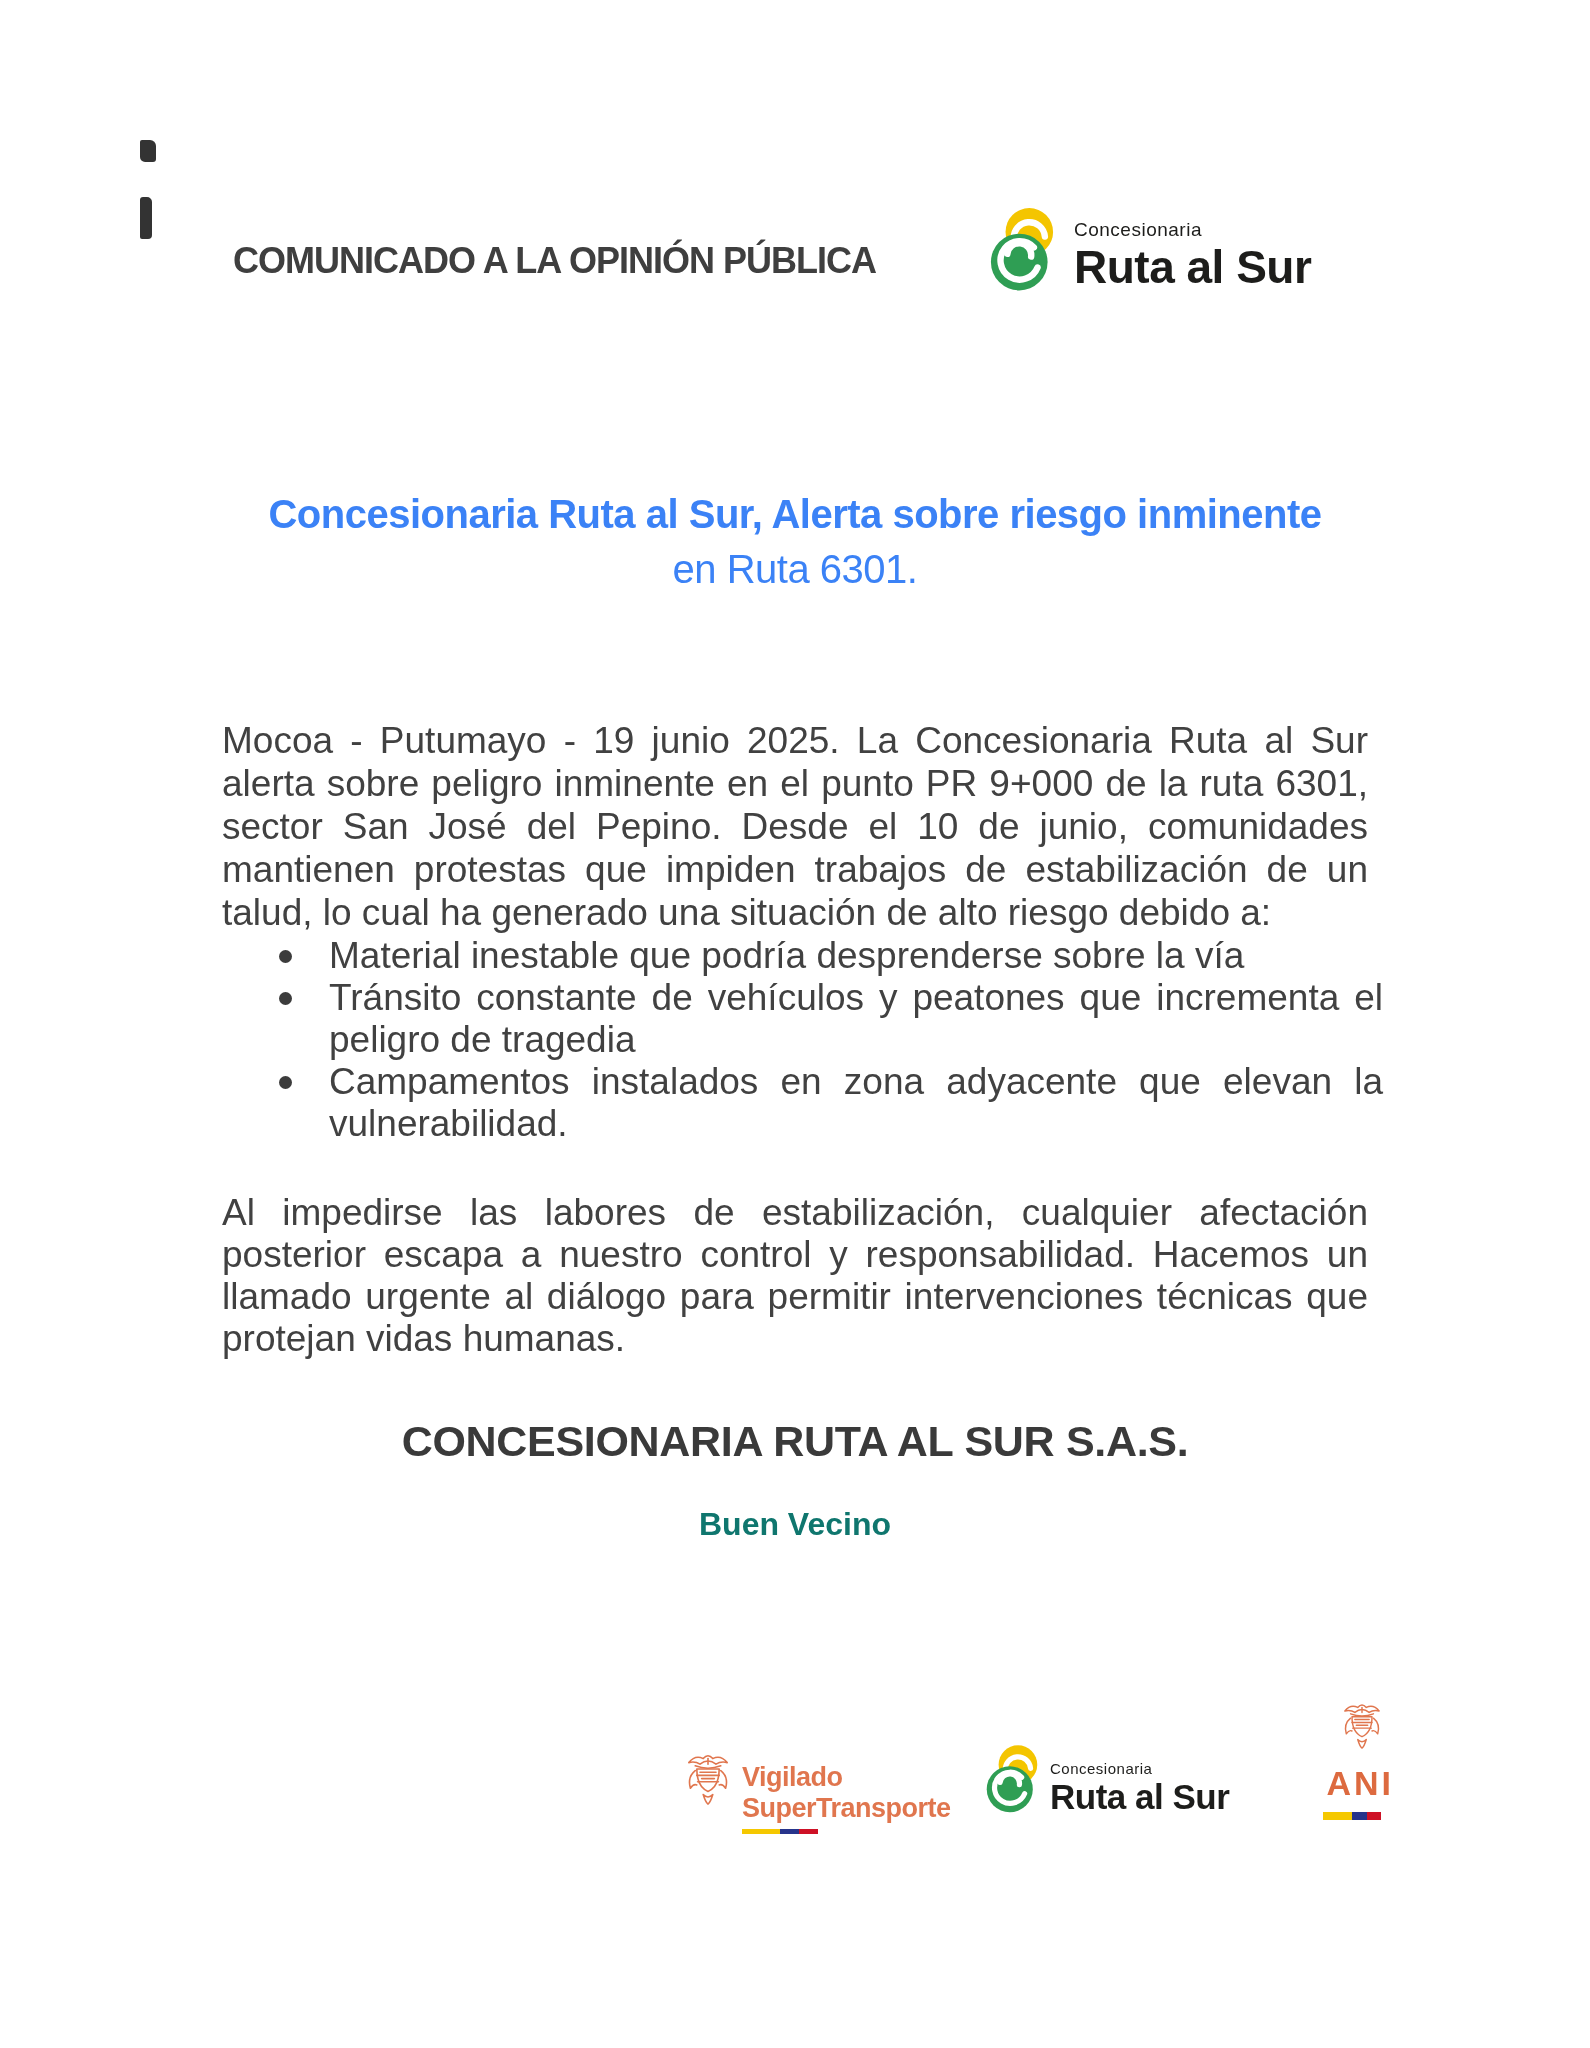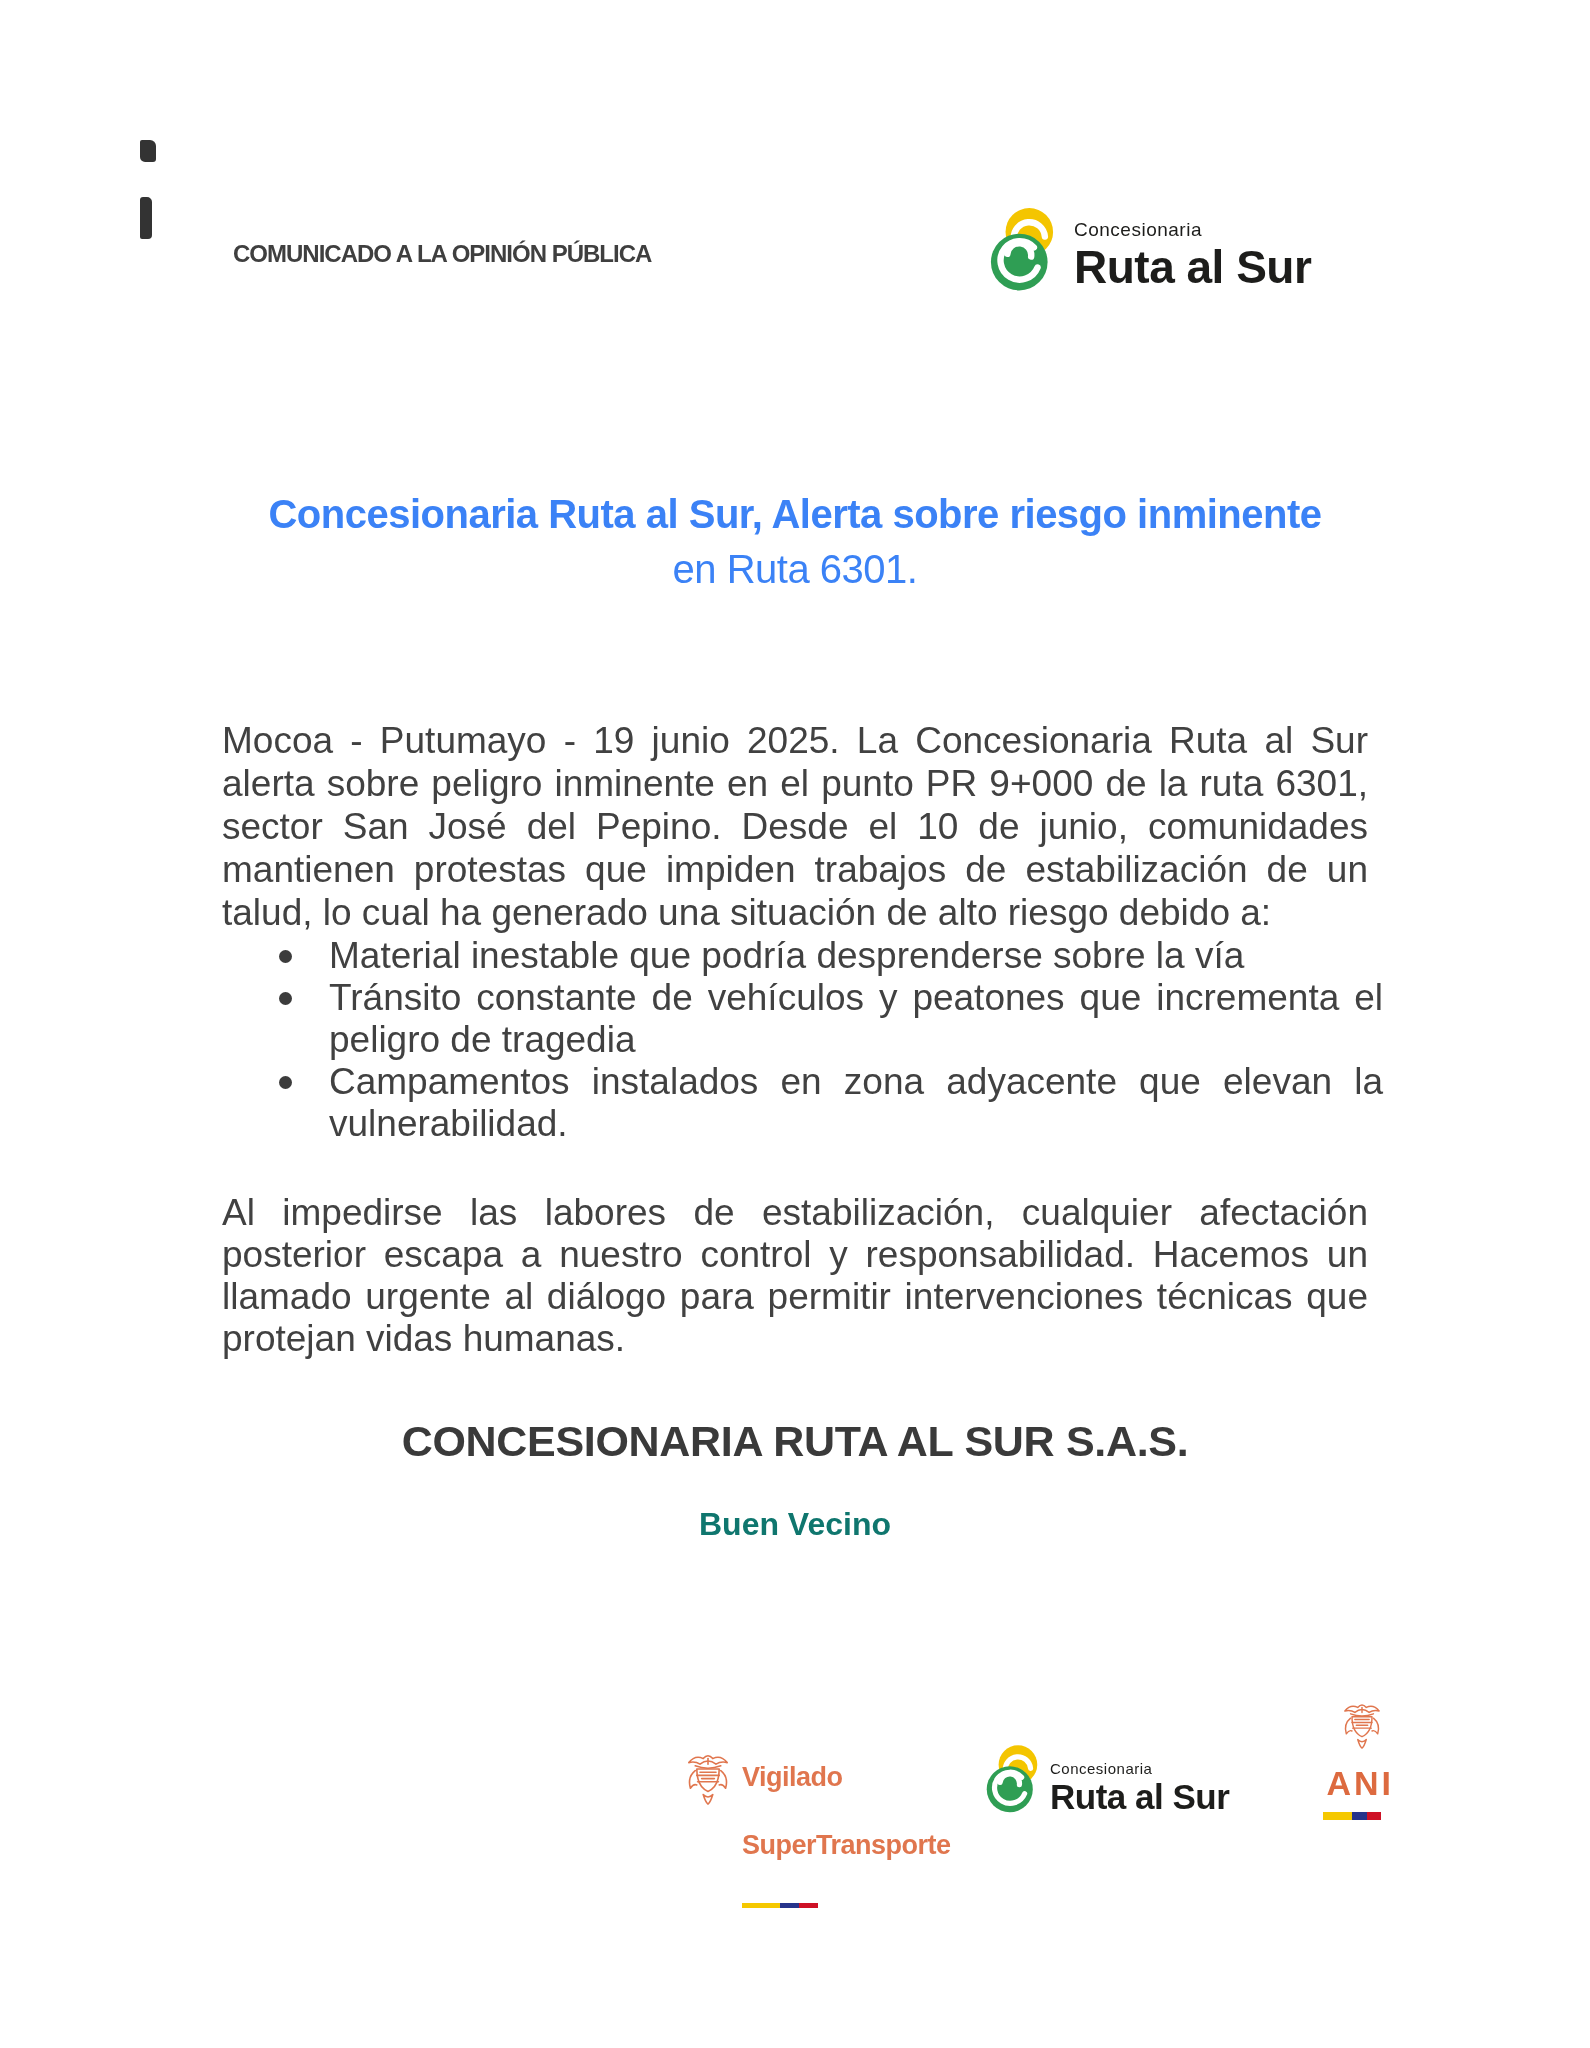--- a/index.html
+++ b/index.html
@@ -11,21 +11,21 @@
   .b { font-weight:normal; }
 
   
   .artifact { position:absolute; background:#333; }
   .artifact.a1 { left:140px; top:140px; width:16px; height:22px; border-radius:2px 6px 3px 5px; }
   .artifact.a2 { left:140px; top:197px; width:12px; height:42px; border-radius:3px 5px 4px 2px; }
 
   
   .header-title {
     position:absolute; left:233px; top:240px;
-    font-size:24px; font-weight:bold; letter-spacing:-1px; color:#3f3f3f; white-space:nowrap;
+    font-size:36px; font-weight:bold; letter-spacing:-1px; color:#3f3f3f; white-space:nowrap;
   }
   .brand { position:absolute; display:flex; align-items:flex-start;justify-content:center; }
   .brand-hd { left:990px; top:204px; }
   .brand-hd .slogo { width:64px; height:96px; }
   .brand-txt { display:flex; flex-direction:column; margin-left:20px; }
   .brand-hd .brand-txt { margin-top:14px; }
   .brand-small { font-size:19px; font-weight:500; color:#1d1d1b; letter-spacing:.5px; line-height:24px; }
   .brand-name { font-size:46px; font-weight:bold; color:#1d1d1b; letter-spacing:-.5px; line-height:50px; }
 
   
@@ -59,21 +59,21 @@
     font-size:43px; font-weight:bold; color:#3a3a3a; letter-spacing:-.3px;
   }
   .sig-tagline {
     position:absolute; left:0; right:0; top:1506px; text-align:center;
     font-size:32px; font-weight:bold; color:#0f766e;
   }
 
   
   .ft-super { position:absolute; left:684px; top:1748px; display:flex; align-items:flex-start; }
   .ft-super .emblem { width:48px; height:74px; }
-  .ft-super-txt { margin-left:10px; margin-top:14px; display:flex; flex-direction:column;gap:37px; }
+  .ft-super-txt { margin-left:10px; margin-top:14px; display:flex; flex-direction:column; }
   .ft-super-txt .l { font-size:27px; line-height:31px; font-weight:bold; color:#E0764E; letter-spacing:-.5px; }
   .flagbar { display:flex; overflow:hidden; }
   .flagbar .fy { background:#F5C800; width:50%; }
   .flagbar .fb { background:#27348B; width:25%; }
   .flagbar .fr { background:#CE1126; width:25%; }
   .ft-super .flagbar { width:76px; height:5px; margin-top:5px; }
 
   .brand-ft { left:986px; top:1742px; }
   .brand-ft .slogo { width:52px; height:78px; }
   .brand-ft .brand-txt { margin-left:12px; margin-top:18px; }

